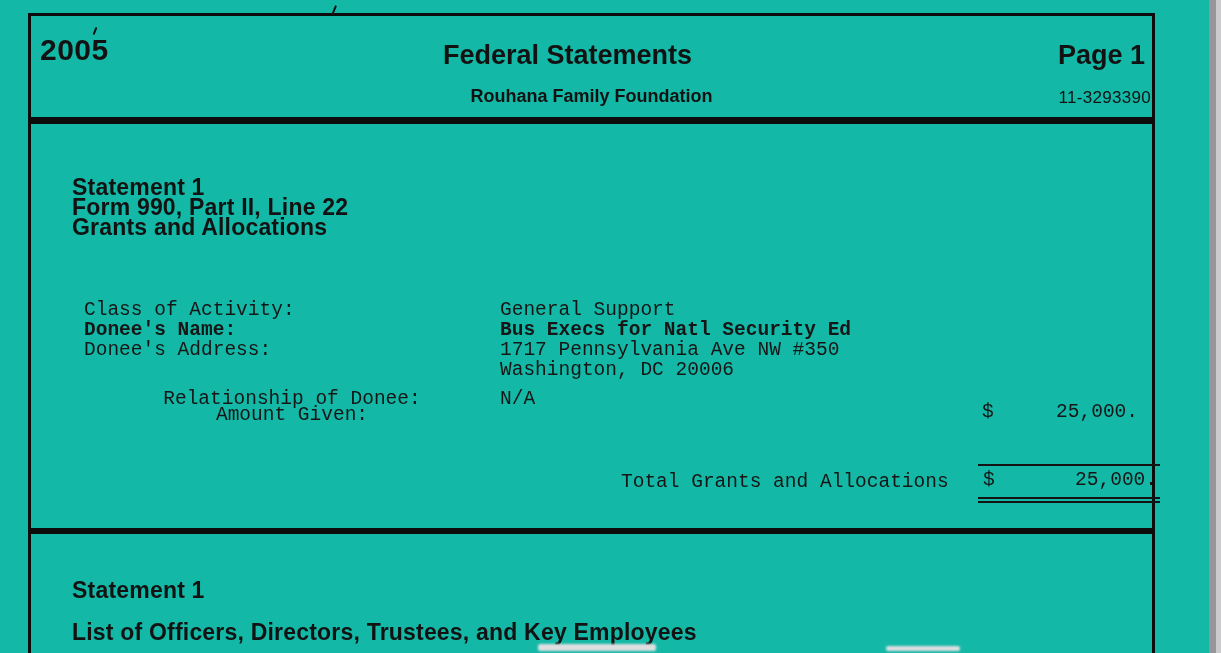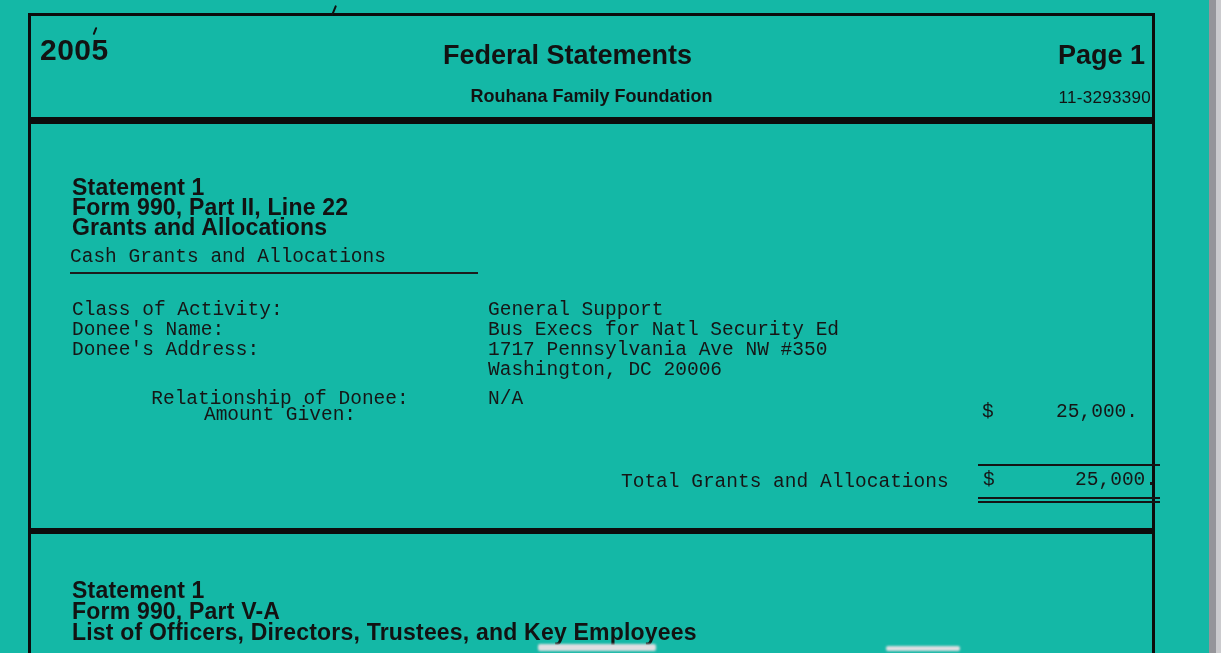--- a/index.html
+++ b/index.html
@@ -26,21 +26,21 @@
   .stmt-line { left: 72px; font-size: 23px; font-weight: 700; letter-spacing: 0.2px; white-space: nowrap; margin-top: 12px; }
 
   
   .mono { font-family: "Liberation Mono", "DejaVu Sans Mono", monospace; font-size: 19.5px; white-space: pre; color: #161616; }
   .section-underline {
     left: 70px; top: 246px;
     display: inline-block; width: 408px;
     border-bottom: 2px solid #1c1c1c; padding-bottom: 4px;
   }
   .field-row { left: 72px; white-space: nowrap; }
-  .field-label { display: inline-block; width: 416px; }
+  .field-label { display: inline-block; width: 416px; margin-left: 12px; }
 
   .amount-line { left: 982px; top: 401px; width: 156px; display: flex; justify-content: space-between; }
 
   .total-label { left: 621px; top: 471px; }
   .total-box {
     left: 978px; top: 464px; width: 174px; height: 27px;
     border-top: 2px solid #141414;
     border-bottom: 6px double #141414;
     box-sizing: content-box;
     display: flex; justify-content: space-between; align-items: flex-start;
@@ -67,26 +67,25 @@
   <div class="abs year">2005</div>
   <div class="abs doc-title">Federal Statements</div>
   <div class="abs page-num">Page 1</div>
   <div class="abs org-name">Rouhana Family Foundation</div>
   <div class="abs ein">11-3293390</div>
 
   <div class="abs stmt-line" style="top:162px;">Statement 1</div>
   <div class="abs stmt-line" style="top:182px;">Form 990, Part II, Line 22</div>
   <div class="abs stmt-line" style="top:202px;">Grants and Allocations</div>
 
-  <div class="abs mono section-underline">Cash Grants and Allocations</div>
 
   <div class="abs mono field-row" style="top:299px;">
     <span class="field-label">Class of Activity:</span><span>General Support</span>
   </div>
-  <div class="abs mono field-row" style="top:319px;">
+  <div class="abs mono field-row" style="top:319px;font-weight:bold;">
     <span class="field-label">Donee's Name:</span><span>Bus Execs for Natl Security Ed</span>
   </div>
   <div class="abs mono field-row" style="top:339px;">
     <span class="field-label">Donee's Address:</span><span>1717 Pennsylvania Ave NW #350</span>
   </div>
   <div class="abs mono field-row" style="top:359px;">
     <span class="field-label"></span><span>Washington, DC 20006</span>
   </div>
   <div class="abs mono field-row" style="top:388px;text-align:center;">
     <span class="field-label">Relationship of Donee:</span><span>N/A</span>
@@ -100,21 +99,20 @@
     <span>25,000.</span>
   </div>
 
   <div class="abs mono total-label">Total Grants and Allocations</div>
   <div class="abs mono total-box">
     <span>$</span>
     <span>25,000.</span>
   </div>
 
   <div class="abs stmt-line" style="top:565px;">Statement 1</div>
-  <div class="abs stmt-line" style="top:586px;">Form 990, Part V-A</div>
   <div class="abs stmt-line" style="top:607px;">List of Officers, Directors, Trustees, and Key Employees</div>
 
   <div class="abs scroll-track"></div>
   <div class="abs scroll-edge"></div>
 
   <div class="tick" style="left:333px; top:5px; height:11px;"></div>
   <div class="tick" style="left:94px;  top:27px; height:8px;"></div>
   <div class="smudge" style="left:538px; top:644px; width:118px; height:7px;"></div>
   <div class="smudge" style="left:886px; top:646px; width:74px;  height:5px;"></div>
 

